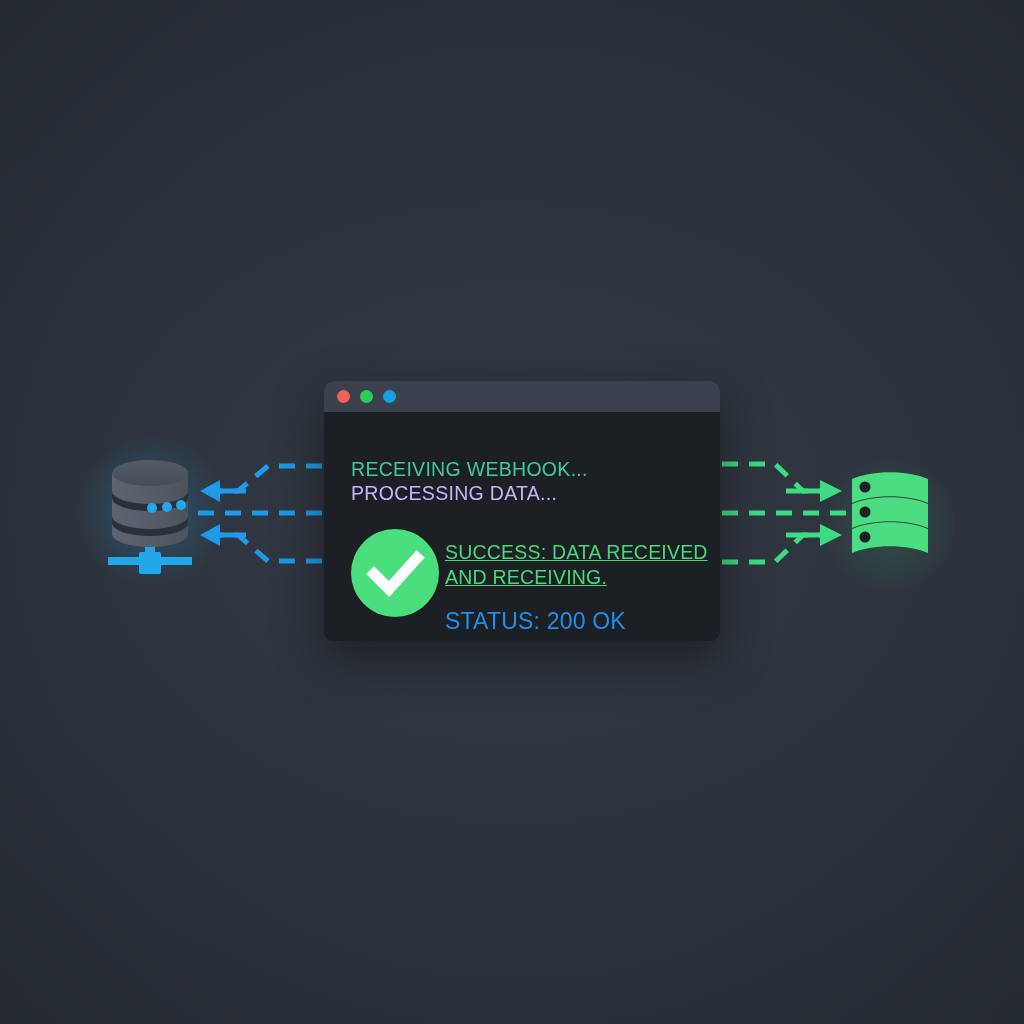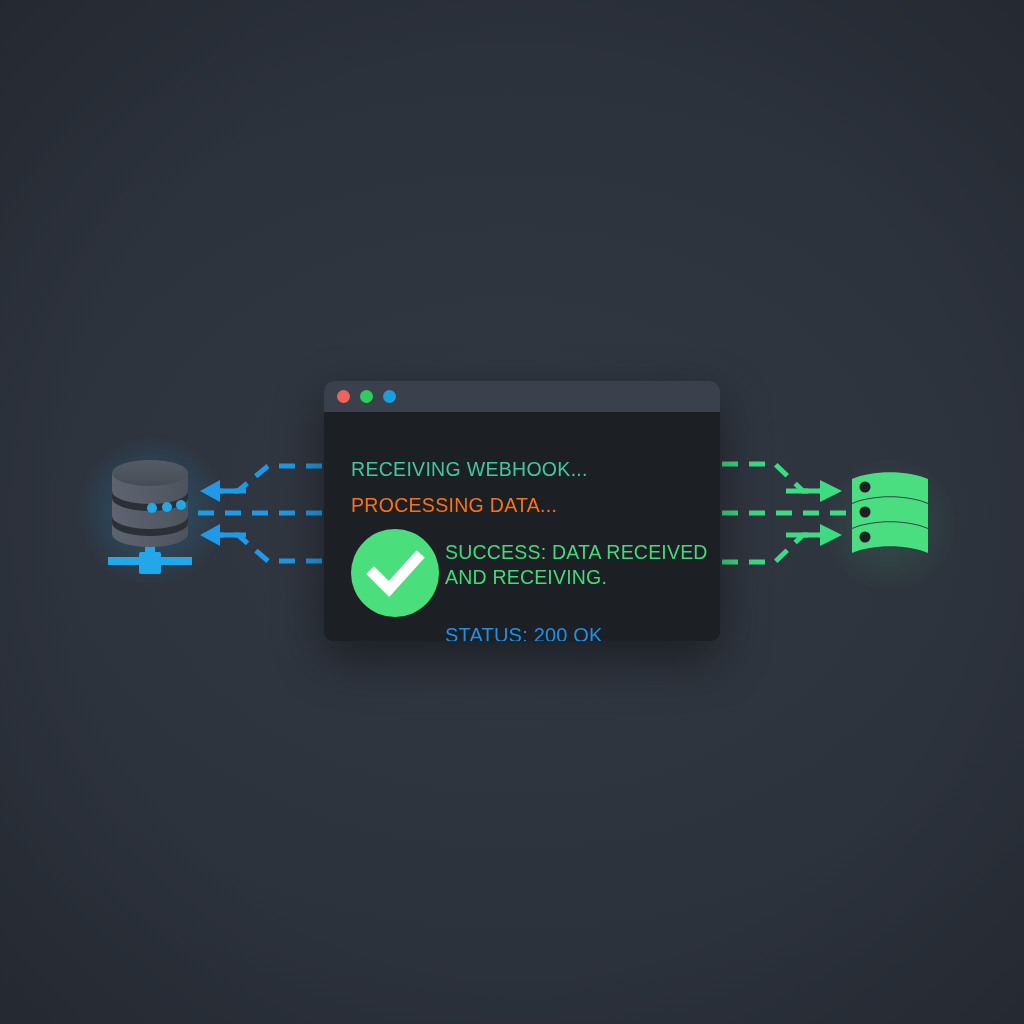--- a/index.html
+++ b/index.html
@@ -72,21 +72,21 @@
   }
 
   .log-line {
     position: absolute;
     left: 27px;
     font-size: 19.5px;
     letter-spacing: 0.3px;
     white-space: nowrap;
   }
   #log-0 { top: 46px;  color: #3fc9a0; }
-  #log-1 { top: 70px;  color: #f97316; margin-top: 12px; }
+  #log-1 { top: 70px;  color: #c4b5fd; }
 
   #check-circle {
     position: absolute;
     left: 27px;
     top: 117px;
     width: 88px;
     height: 88px;
     border-radius: 50%;
     background: #4ade7c;
   }
@@ -97,24 +97,25 @@
     left: 121px;
     top: 128px;
     width: 256px;
   }
   .result-line {
     font-size: 19.5px;
     line-height: 25px;
     color: #45d97a;
     letter-spacing: 0.2px;
     white-space: nowrap;
+    text-decoration: underline;
   }
   #status-line {
-    margin-top: 34px;
-    font-size: 20px;
+    margin-top: 18px;
+    font-size: 23px;
     color: #1f90e8;
     letter-spacing: 0.2px;
     white-space: nowrap;
   }
 
   
   #left-glow {
     position: absolute;
     left: 78px;
     top: 437px;

